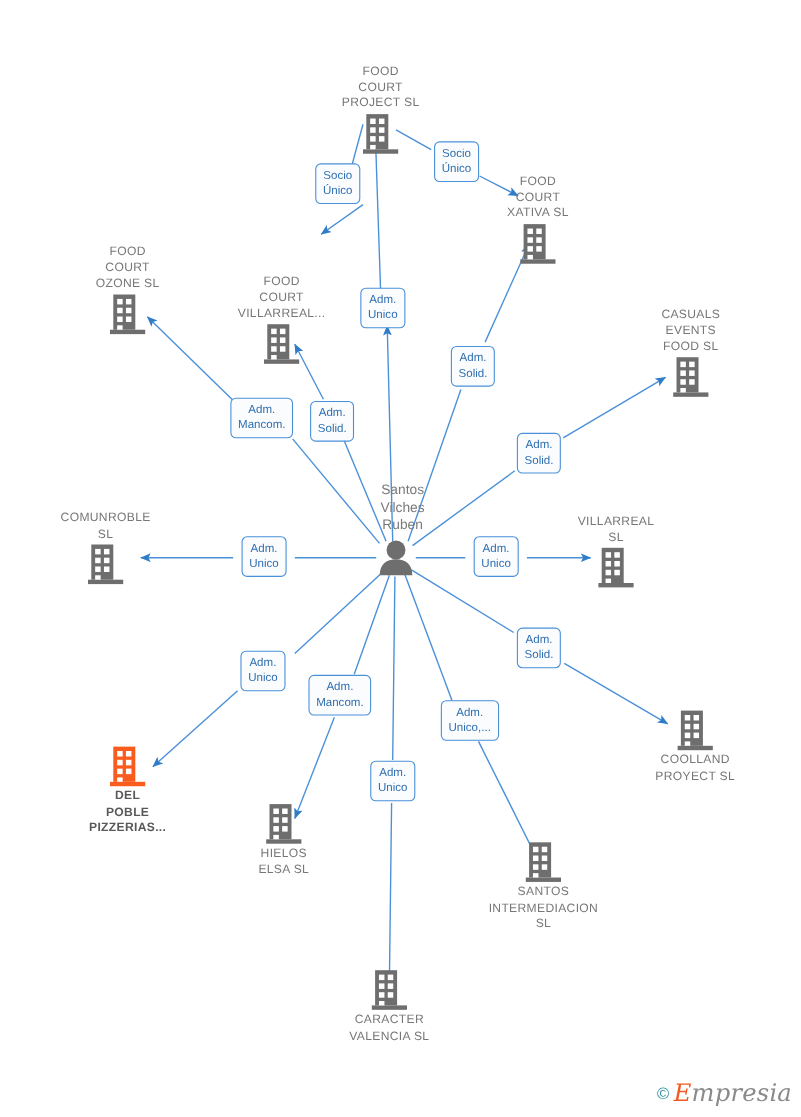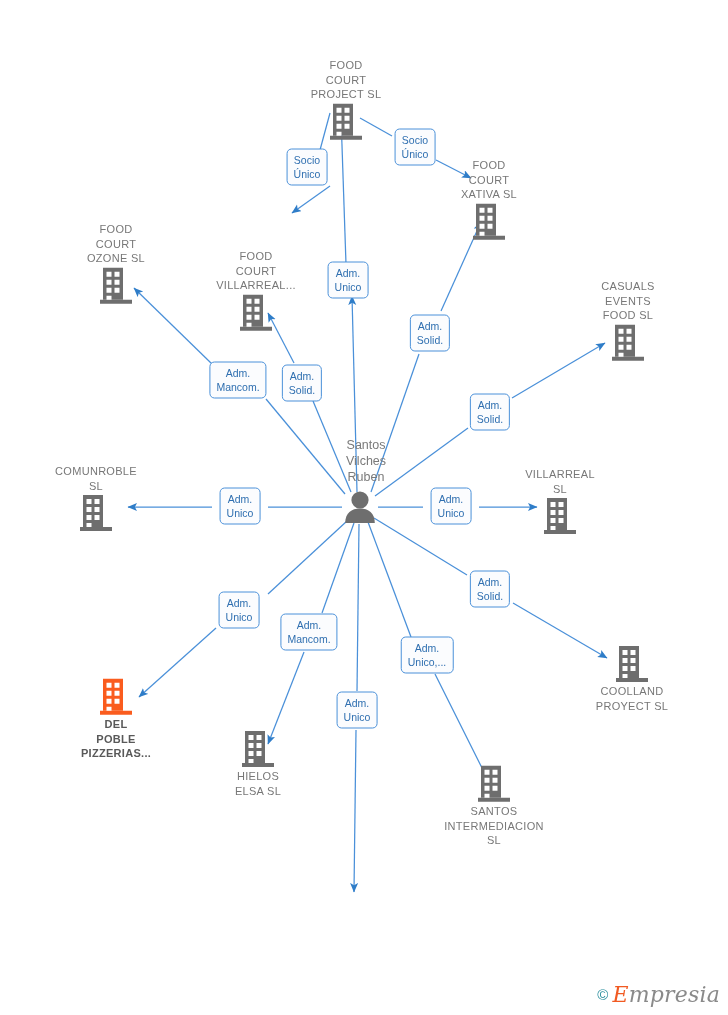--- a/index.html
+++ b/index.html
@@ -335,20 +335,41 @@
               <rect x="15.5" y="13" width="5" height="5"></rect>
         <rect x="7.5" y="21" width="5" height="5"></rect>
               <rect x="15.5" y="21" width="5" height="5"></rect>
         <rect x="7.5" y="29" width="5" height="4"></rect>
             </g>
           </g>
         </svg>
     </div>
   </div>
 
+  <div class="node" style="left:354px;top:915px">
+    <div class="cap below">CARACTER
+VALENCIA  SL</div>
+    <div class="glyph">
+      <svg width="34" height="38" viewBox="0 0 34 38">
+          <g fill="#6e6e6e">
+        <rect x="4" y="1" width="20" height="32"></rect>
+            <rect x="1" y="33" width="32" height="4"></rect>
+        <g fill="#ffffff">
+              <rect x="7.5" y="5" width="5" height="5"></rect>
+              <rect x="15.5" y="5" width="5" height="5"></rect>
+        <rect x="7.5" y="13" width="5" height="5"></rect>
+              <rect x="15.5" y="13" width="5" height="5"></rect>
+        <rect x="7.5" y="21" width="5" height="5"></rect>
+              <rect x="15.5" y="21" width="5" height="5"></rect>
+        <rect x="7.5" y="29" width="5" height="4"></rect>
+            </g>
+          </g>
+        </svg>
+    </div>
+  </div>
 
   <div class="person-cap" style="left:366px;top:461px">Santos
 Vilches
 Ruben</div>
   <div class="node" style="left:360px;top:507px;width:46px">
     <div class="glyph">
       <svg width="36" height="34" viewBox="0 0 36 34">
         <circle cx="18" cy="10" r="8.6" fill="#6e6e6e"></circle>
         <path d="M3.2,33 C3.2,22.6 9.6,18.4 18,18.4 C26.4,18.4 32.8,22.6 32.8,33 Z" fill="#6e6e6e"></path>
       </svg>

